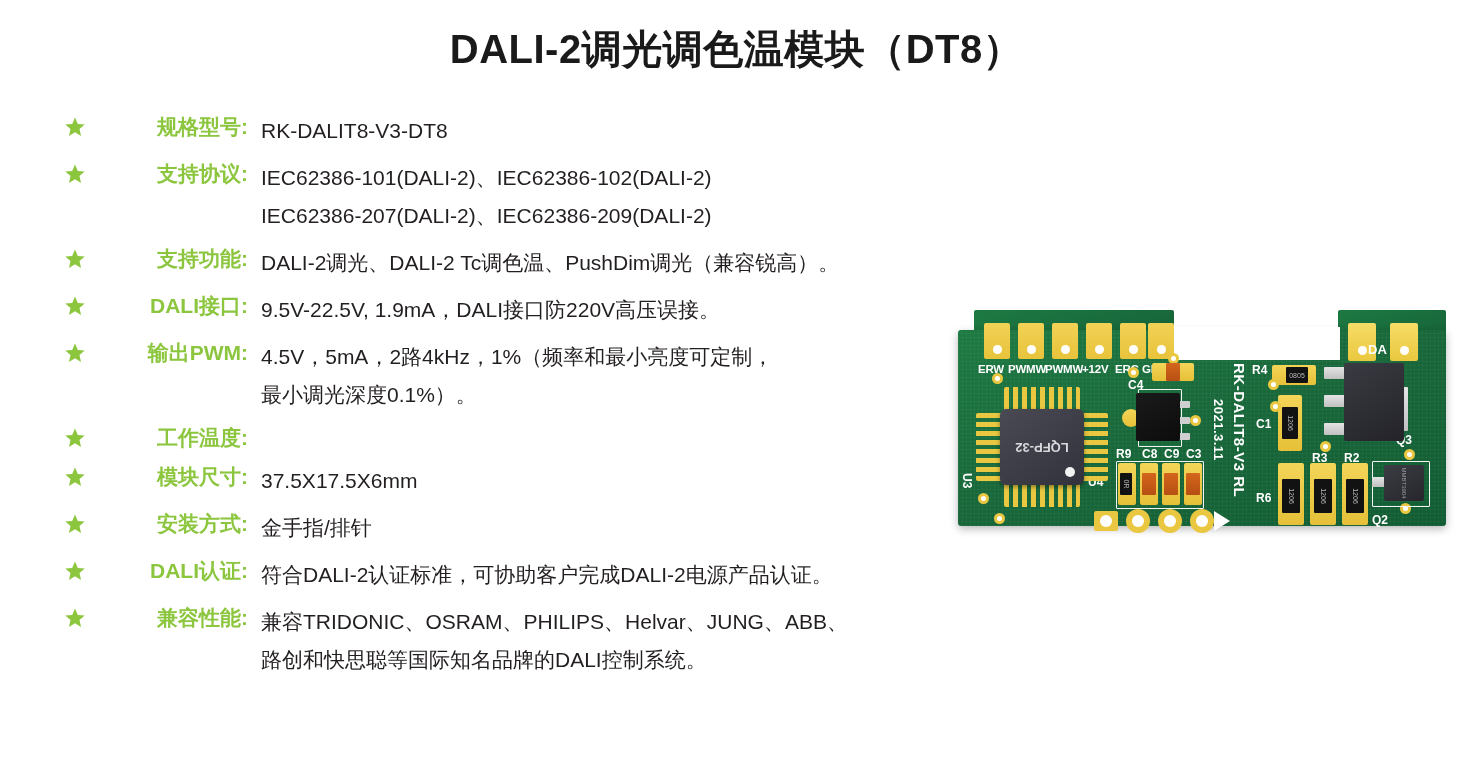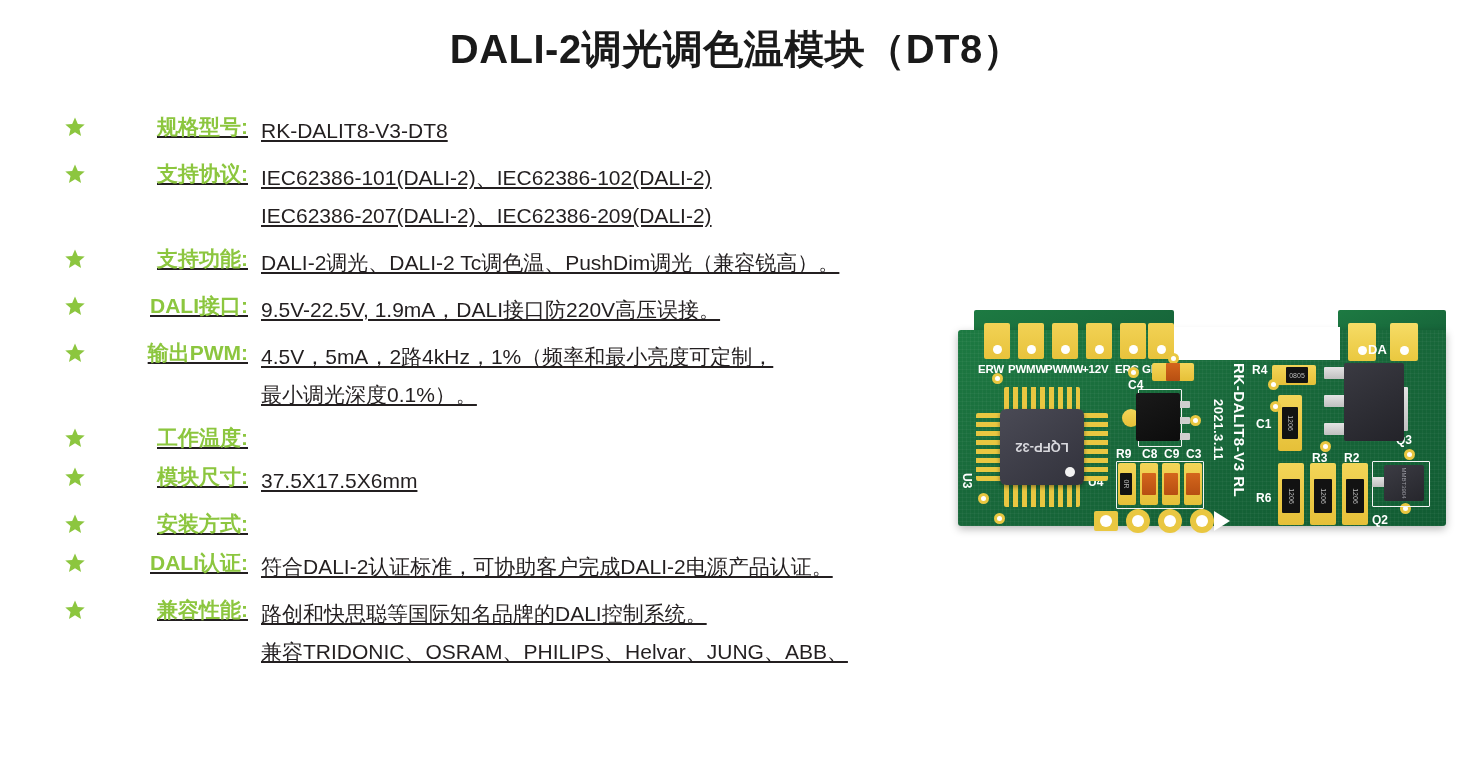--- a/index.html
+++ b/index.html
@@ -34,21 +34,20 @@
   .spec-list {
     position: absolute;
     top: 112px;
     left: 64px;
     width: 960px;
   }
   .spec-row {
     display: flex;
     align-items: flex-start;
     margin-bottom: 9px;
-    text-decoration: underline;
   }
   .star-cell {
     width: 36px;
     flex: 0 0 36px;
     padding-top: 4px;
   }
   .star-icon {
     display: block;
     width: 22px;
     height: 22px;
@@ -476,20 +475,23 @@
 
   <div class="spec-row">
     <div class="star-cell">
       <span class="star-icon">
         <svg viewBox="0 0 24 24">
             <polygon fill="currentColor" points="12,1.6 15.1,8.6 22.6,9.3 16.9,14.3 18.6,21.8 12,17.8 5.4,21.8 7.1,14.3 1.4,9.3 8.9,8.6"></polygon>
           </svg>
       </span>
     </div>
     <div class="label-cell">安装方式:</div>
+    <div class="value-cell">
+      <span class="vline">金手指/排针</span>
+    </div>
   </div>
 
   <div class="spec-row">
     <div class="star-cell">
       <span class="star-icon">
         <svg viewBox="0 0 24 24">
             <polygon fill="currentColor" points="12,1.6 15.1,8.6 22.6,9.3 16.9,14.3 18.6,21.8 12,17.8 5.4,21.8 7.1,14.3 1.4,9.3 8.9,8.6"></polygon>
           </svg>
       </span>
     </div>
@@ -502,22 +504,22 @@
   <div class="spec-row">
     <div class="star-cell">
       <span class="star-icon">
         <svg viewBox="0 0 24 24">
             <polygon fill="currentColor" points="12,1.6 15.1,8.6 22.6,9.3 16.9,14.3 18.6,21.8 12,17.8 5.4,21.8 7.1,14.3 1.4,9.3 8.9,8.6"></polygon>
           </svg>
       </span>
     </div>
     <div class="label-cell">兼容性能:</div>
     <div class="value-cell">
+      <span class="vline">兼容TRIDONIC、OSRAM、PHILIPS、Helvar、JUNG、ABB、</span>
       <span class="vline">路创和快思聪等国际知名品牌的DALI控制系统。</span>
-      <span class="vline">兼容TRIDONIC、OSRAM、PHILIPS、Helvar、JUNG、ABB、</span>
     </div>
   </div>
 
 </div>
 
 <div class="pcb-wrap">
   <div class="pcb">
 
     <div class="board-tab-left"></div>
     <div class="board-tab-right"></div>

